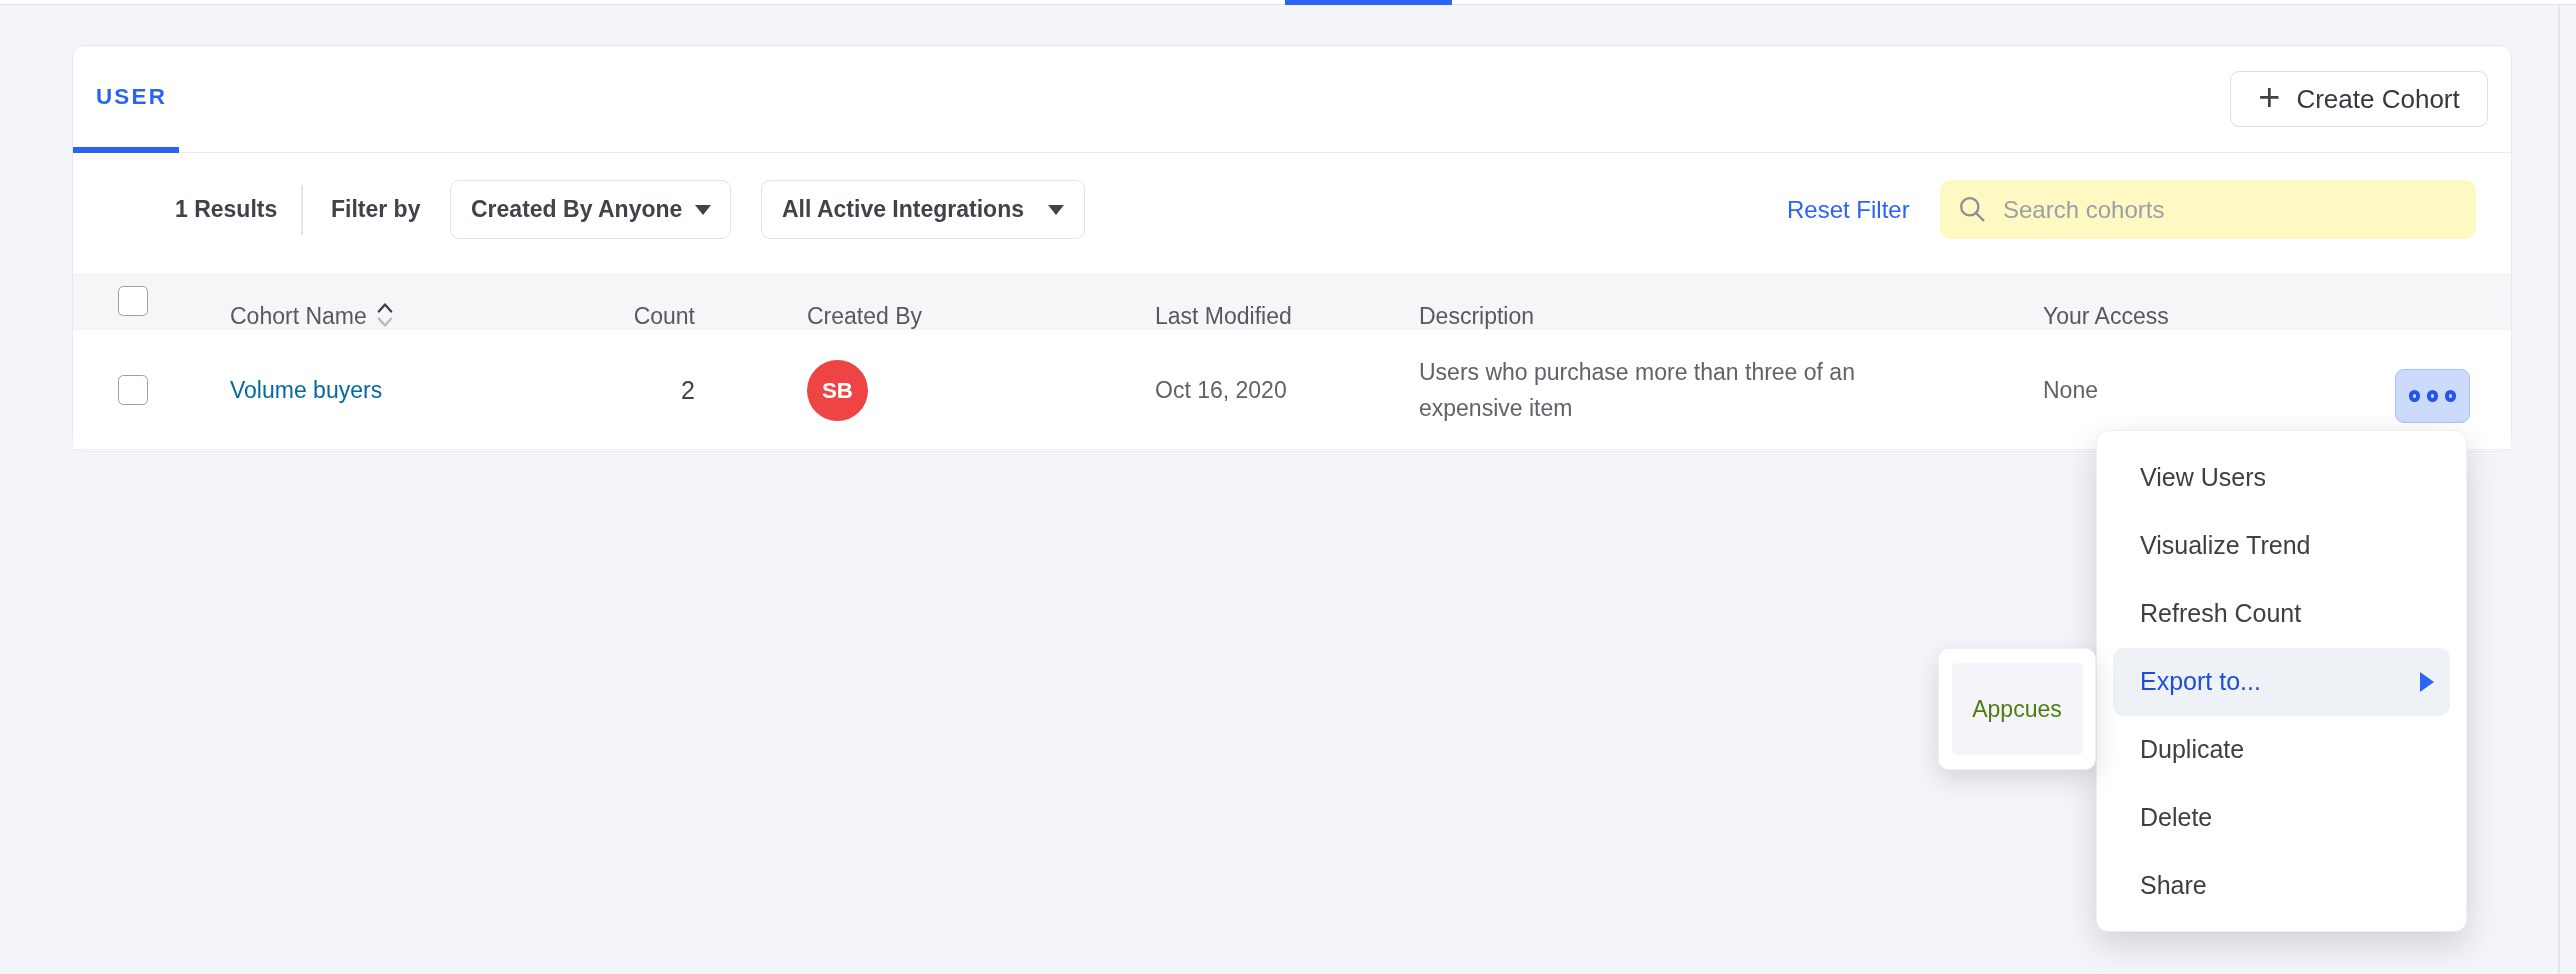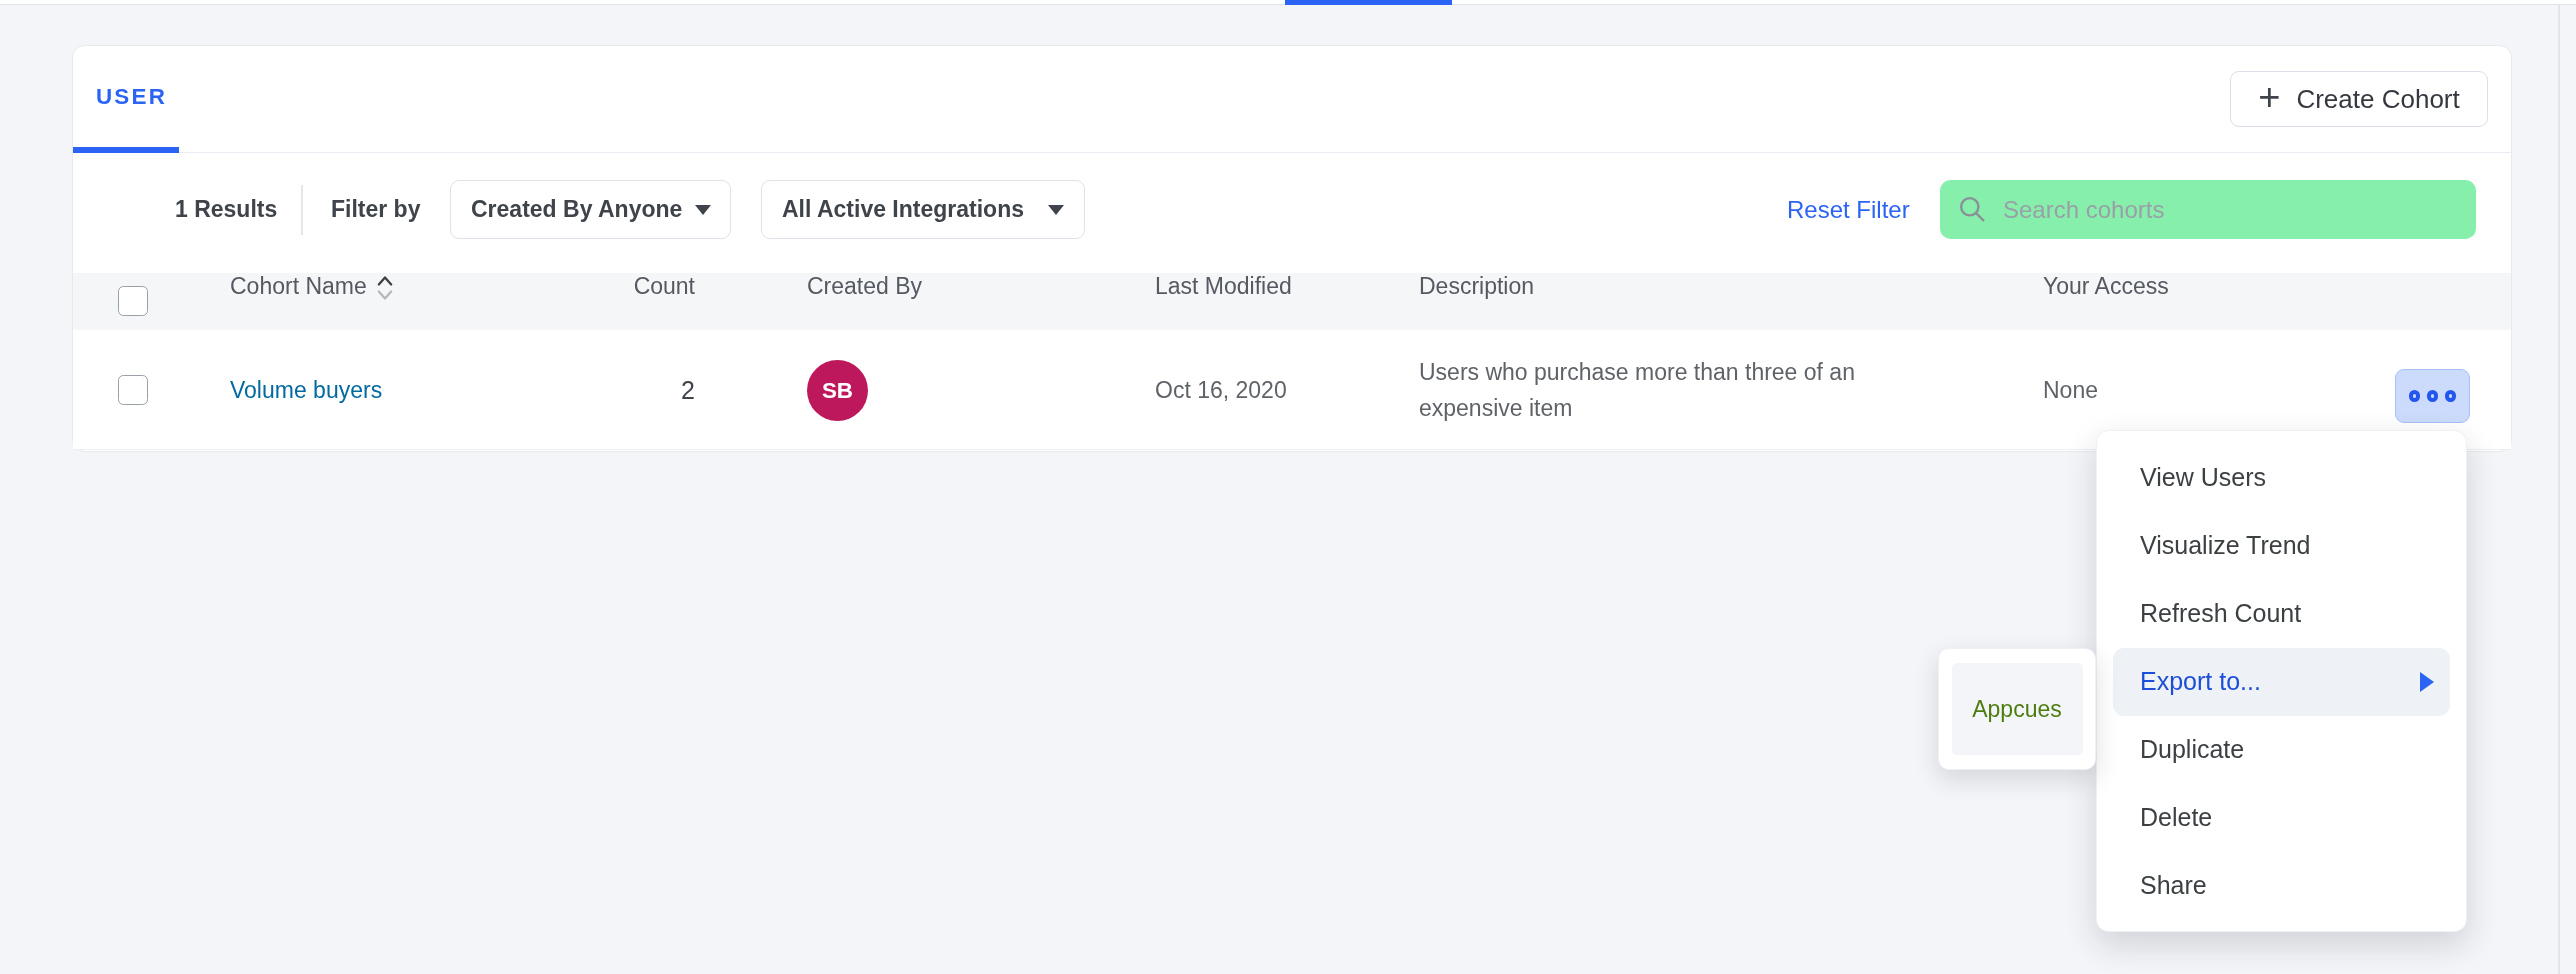--- a/index.html
+++ b/index.html
@@ -46,30 +46,30 @@
   .dropdown { border:1.8px solid #dfe2e8; border-radius:9px; background:#fff;
     display:flex; align-items:center; justify-content:space-between;
     padding:0 20px; cursor:pointer; }
   .dd1 { left:377px; width:281px; }
   .dd2 { left:688px; width:324px; }
   .dropdown .lbl { font-size:23px; font-weight:700; color:#3f434a; white-space:nowrap; }
   .caret-down { width:0; height:0; border-left:8px solid transparent;
     border-right:8px solid transparent; border-top:10px solid #3f434a; margin-left:12.5px; }
   .reset { left:1714px; font-size:24px; color:#2b63f5; cursor:pointer; }
   .searchbox { position:absolute; left:1867px; top:0; width:536px; height:59px;
-    background:#86efac; border-radius:10.7px; display:flex; align-items:center; padding:0 18px; }
+    background:#fef9c3; border-radius:10.7px; display:flex; align-items:center; padding:0 18px; }
   .searchbox svg { flex:0 0 auto; }
   .searchbox input { border:none; outline:none; background:transparent; width:100%;
     margin-left:16px; font-size:24px; color:#3c4043;
     font-family:"Liberation Sans", sans-serif; }
   .searchbox input::placeholder { color:#9aa0a6; }
 
   
   .thead { position:absolute; left:0; top:227px; width:100%; height:57px; background:#f5f6f8; }
-  .th { position:absolute; top:0; height:57px; display:flex; align-items:flex-start;
+  .th { position:absolute; top:0; height:57px; display:flex; align-items:flex-end;
     font-size:23px; color:#555961; }
   .th-name { left:157px; gap:9px; }
   .th-count { left:488px; width:134px; justify-content:flex-end; }
   .th-created { left:734px; } .th-modified { left:1082px; }
   .th-desc { left:1346px; } .th-access { left:1970px; }
 
   .checkbox { position:absolute; width:30px; height:30px; background:#fff;
     border:1.8px solid #9aa0a6; border-radius:5.4px; cursor:pointer; }
   .thead .checkbox { left:45px; top:13.4px; }
 
@@ -173,21 +173,21 @@
       <div class="th th-created">Created By</div>
       <div class="th th-modified">Last Modified</div>
       <div class="th th-desc">Description</div>
       <div class="th th-access">Your Access</div>
     </div>
 
     <div class="trow">
       <span class="checkbox"></span>
       <div class="td td-name">Volume buyers</div>
       <div class="td td-count">2</div>
-      <div class="avatar" style="background: #be185d;">SB</div>
+      <div class="avatar" style="background: #ef4444;">SB</div>
       <div class="td td-modified">Oct 16, 2020</div>
       <div class="td td-desc">Users who purchase more than three of an expensive item</div>
       <div class="td td-access">None</div>
       <button class="dots-btn">
         <span class="dot"></span>
         <span class="dot"></span>
         <span class="dot"></span>
       </button>
     </div>
   </div>

